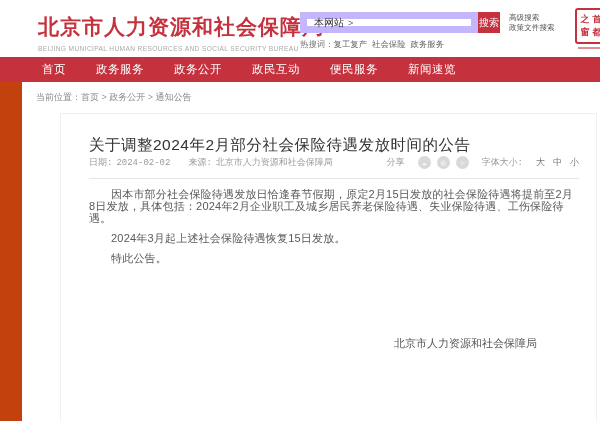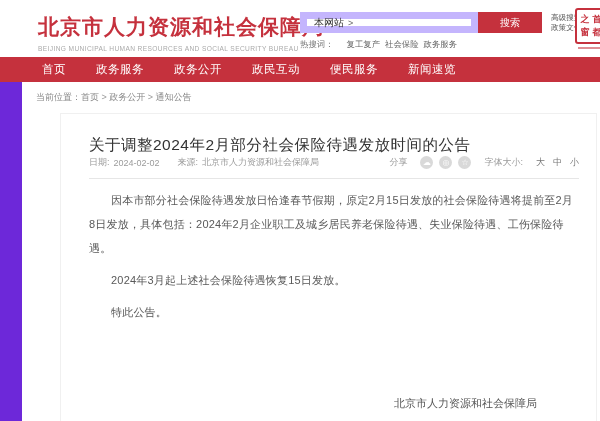--- a/index.html
+++ b/index.html
@@ -17,78 +17,78 @@
   .logo-en { color:#a9a9a9; font-size:6.6px; letter-spacing:0.38px; margin-top:4px; white-space:nowrap; }
 
   .search-block { position:absolute; left:300px; top:12px; }
   .search-row { display:flex; align-items:stretch; }
   .search-input {
     width:178px; height:21px; border:7px solid #c4b5fd; background:#fff;
     font-size:10px; color:#333; display:flex; align-items:center; padding-left:7px; gap:4px;
   }
   .search-caret { color:#666; font-size:9px; }
   .search-btn {
-    width:64px; height:21px; background:#c5313d; color:#fff; border:none;
+    width:22px; height:21px; background:#c5313d; color:#fff; border:none;
     font-size:10px; cursor:pointer; font-family:inherit;
   }
   .search-links { margin-left:9px; display:flex; flex-direction:column; justify-content:flex-start; padding:1px 0; }
   .search-links a { font-size:7.6px; color:#555; text-decoration:none; line-height:10px; white-space:nowrap; }
-  .hot-row { margin-top:5px; font-size:8.4px; color:#777; display:flex; gap:13px; }
+  .hot-row { margin-top:5px; font-size:8.4px; color:#777; display:flex; gap:0; }
   .hot-row .hot-label { color:#777; }
   .hot-words { display:flex; gap:5px;justify-content:space-between; }
   .hot-word { color:#666; text-decoration:none; }
 
   .seal {
     position:absolute; right:-7px; top:8px; width:32px; height:36px;
     border:2px solid #c5313d; border-radius:3px; background:#fff;
     display:flex; flex-wrap:wrap; align-content:center; justify-content:center; padding:2px;
   }
   .seal-char { width:12px; height:13px; color:#c5313d; font-size:9px; font-weight:bold; text-align:center; line-height:13px; }
   .seal-caption { position:absolute; right:-4px; top:47px; width:26px; height:2px; background:#c5313d; opacity:0.55; }
 
   
   .nav {
     height:25px; background:#c5313d; display:flex; align-items:center;
     padding-left:42px; gap:30px;
   }
   .nav-item { color:#fff; font-size:11.5px; text-decoration:none; letter-spacing:0.5px; white-space:nowrap; cursor:pointer; }
 
   
-  .main { position:relative; height:339px; background:#6d28d9; }
+  .main { position:relative; height:339px; background:#c2410c; }
   .content { margin-left:22px; background:#fff; height:100%; position:relative; }
 
   .breadcrumb { padding:9px 0 5px 14px; font-size:9px; color:#888; }
   .breadcrumb .crumb { color:#888; text-decoration:none; cursor:pointer; }
   .breadcrumb .crumb::after { content:" " attr(data-sep) " "; color:#999; }
   .breadcrumb .crumb:last-child::after { content:""; }
 
   .article {
     margin:4px 3px 0 38px; border:1px solid #f0f0f0; background:#fff;
     padding:21px 17px 0 28px; min-height:312px;
   }
   .article-title {
     text-align:left; font-size:15.5px; font-weight:normal; color:#333;
     letter-spacing:0.5px; 
   }
-  .meta-row { display:flex; justify-content:space-between; align-items:center; font-size:9px; color:#9b9b9b; }
+  .meta-row { display:flex; justify-content:space-between; align-items:center; font-size:9px; color:#9b9b9b;font-family:Liberation Mono, monospace; }
   .meta-left { display:flex; gap:4px; align-items:center; }
   .meta-left .sep { width:10px; }
   .meta-right { display:flex; align-items:center; gap:13px; }
   .share-icons { display:flex; gap:6px; }
   .share-icon {
     width:13px; height:13px; border-radius:50%; background:#d9d9d9; color:#fff;
     font-size:8px; line-height:13px; text-align:center; cursor:pointer; display:inline-block;
   }
   .font-sizes { display:flex; gap:8px; }
   .font-size-option { color:#777; cursor:pointer; }
   .meta-divider { border-bottom:1px solid #e6e6e6; margin-top:9px; }
 
   .paras { margin-top:9px; }
   .paras p {
-    font-size:11px; color:#595959; line-height:24px; text-indent:2em;
+    font-size:11px; color:#595959; line-height:12px; text-indent:2em;
     margin-bottom:8px; letter-spacing:0.2px;
   }
   .signature { margin-top:72px; text-align:right; padding-right:42px; font-size:11px; color:#555; }
   .signature .sig-org { margin-bottom:15px; }
 </style>
 </head>
 <body>
 
 <div class="page">
 

